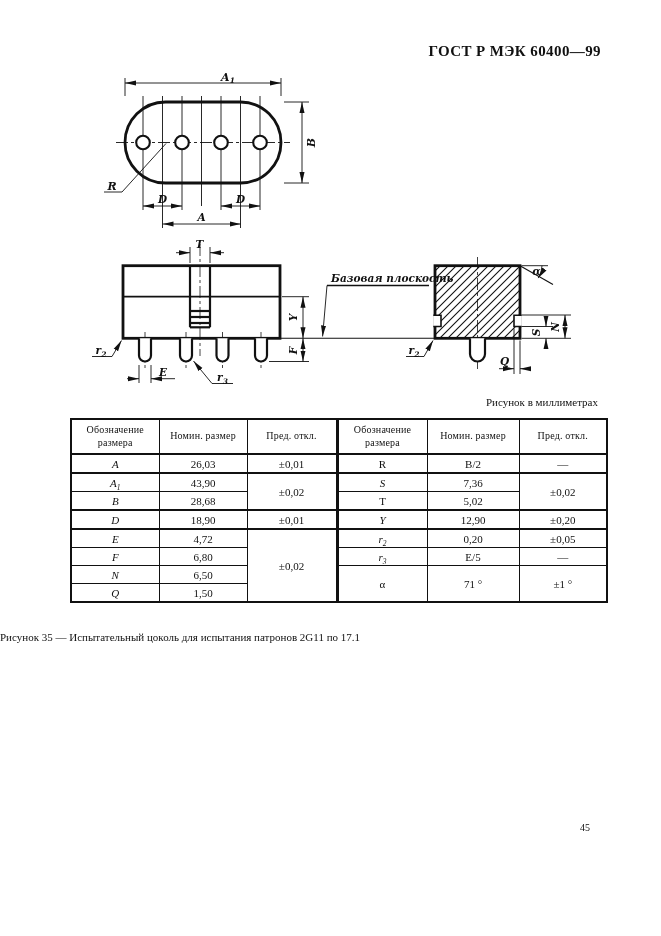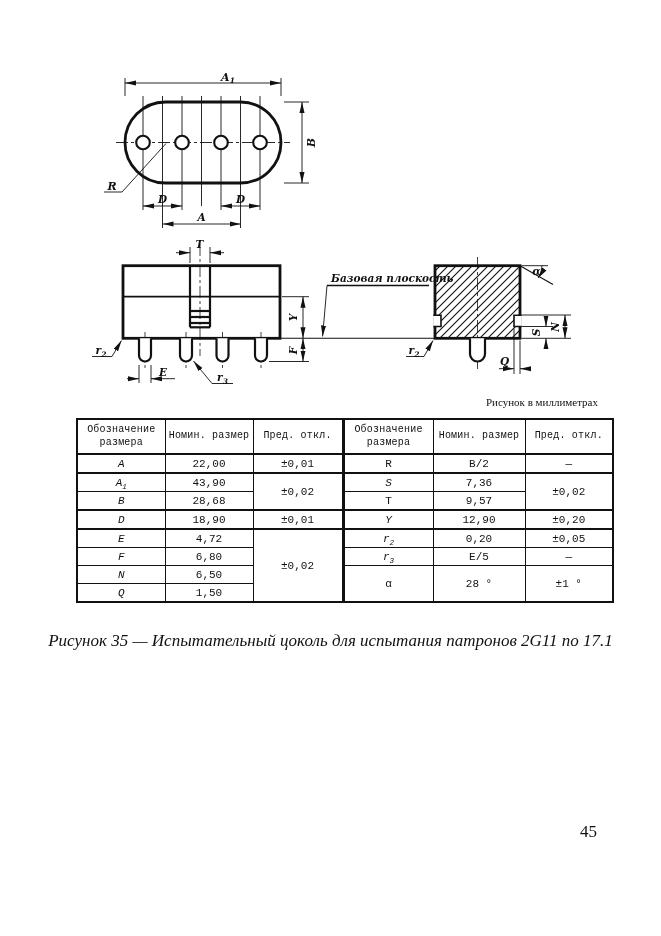--- a/index.html
+++ b/index.html
@@ -9,42 +9,43 @@
     margin:0 auto;overflow:hidden;
   }
   #doc-header{
     position:absolute;top:43px;right:60px;font-size:15px;font-weight:bold;
     letter-spacing:0.4px;white-space:nowrap;
   }
   #drawing-svg{position:absolute;top:66px;left:0;}
   .dimtxt{font-family:"DejaVu Serif","Liberation Serif",serif;font-style:italic;font-weight:bold;fill:#111;}
   #units-note{position:absolute;top:396px;right:63px;font-size:11px;white-space:nowrap;}
   #dims-table{
-    position:absolute;left:76px;top:418px;width:536px;
-    border-collapse:collapse;table-layout:fixed;border:2.5px solid #111;font-family:Liberation Mono, monospace;
+    position:absolute;left:70px;top:418px;width:536px;
+    border-collapse:collapse;table-layout:fixed;border:2.5px solid #111;
   }
   #dims-table th,#dims-table td{
     border:1px solid #111;text-align:center;vertical-align:middle;padding:0;
     font-weight:normal;overflow:hidden;
   }
   #dims-table th{font-size:10px;height:33px;line-height:1.25;border-bottom:2px solid #111;letter-spacing:0.2px;}
   #dims-table td{font-size:11px;height:17px;}
   #dims-table .sep{border-left:3px solid #111;}
   #dims-table tr.g td{border-bottom-width:2px;}
   #dims-table td.gb{border-bottom-width:2px;}
   #dims-table .it{font-style:italic;}
   #dims-table sub{font-size:7.5px;line-height:0;}
-  #figure-caption{position:absolute;top:631px;left:0;right:0;text-align:center;font-size:17px;font-style:italic;}
-  #page-number{position:absolute;top:822px;left:580px;font-size:17px;text-align:center;}
+  #figure-caption{position:absolute;top:631px;left:0;right:0;font-size:11px;}
+  #page-number{position:absolute;top:822px;left:580px;font-size:10px;text-align:center;}
 </style>
 </head>
 <body>
 
 <div id="page">
 
+  <div id="doc-header">ГОСТ Р МЭК 60400—99</div>
 
   <svg id="drawing-svg" width="661" height="335" viewBox="0 0 661 335">
     <defs>
       <marker id="aE" viewBox="0 0 10 6" refX="10" refY="3" markerWidth="11" markerHeight="7" orient="auto" markerUnits="userSpaceOnUse">
           <path d="M0,0.7 L10,3 L0,5.3 Z" fill="#111"></path>
         </marker>
       <marker id="aS" viewBox="0 0 10 6" refX="0" refY="3" markerWidth="11" markerHeight="7" orient="auto" markerUnits="userSpaceOnUse">
           <path d="M10,0.7 L0,3 L10,5.3 Z" fill="#111"></path>
         </marker>
       <pattern id="hatch" width="8" height="8" patternUnits="userSpaceOnUse">
@@ -236,39 +237,39 @@
         <th>Номин. размер</th>
         <th>Пред. откл.</th>
         <th class="sep">Обозначение размера</th>
         <th>Номин. размер</th>
         <th>Пред. откл.</th>
       </tr>
     </thead>
     <tbody>
       <tr class="g">
         <td class="it">A</td>
-        <td>22,00</td>
+        <td>26,03</td>
         <td>±0,01</td>
         <td class="sep">R</td>
         <td>B/2</td>
         <td>—</td>
       </tr>
       <tr>
         <td class="it"><span>A</span><sub>1</sub></td>
         <td>43,90</td>
         <td rowspan="2" class="gb">±0,02</td>
         <td class="sep it">S</td>
         <td>7,36</td>
         <td rowspan="2" class="gb">±0,02</td>
       </tr>
       <tr class="g">
         <td class="it">B</td>
         <td>28,68</td>
         <td class="sep">T</td>
-        <td>9,57</td>
+        <td>5,02</td>
       </tr>
       <tr class="g">
         <td class="it">D</td>
         <td>18,90</td>
         <td>±0,01</td>
         <td class="sep it">Y</td>
         <td>12,90</td>
         <td>±0,20</td>
       </tr>
       <tr>
@@ -283,21 +284,21 @@
         <td class="it">F</td>
         <td>6,80</td>
         <td class="sep it"><span>r</span><sub>3</sub></td>
         <td>E/5</td>
         <td>—</td>
       </tr>
       <tr>
         <td class="it">N</td>
         <td>6,50</td>
         <td rowspan="2" class="sep">α</td>
-        <td rowspan="2">28 °</td>
+        <td rowspan="2">71 °</td>
         <td rowspan="2">±1 °</td>
       </tr>
       <tr>
         <td class="it">Q</td>
         <td>1,50</td>
       </tr>
     </tbody>
   </table>
 
   <div id="figure-caption">Рисунок 35 — Испытательный цоколь для испытания патронов 2G11 по 17.1</div>

